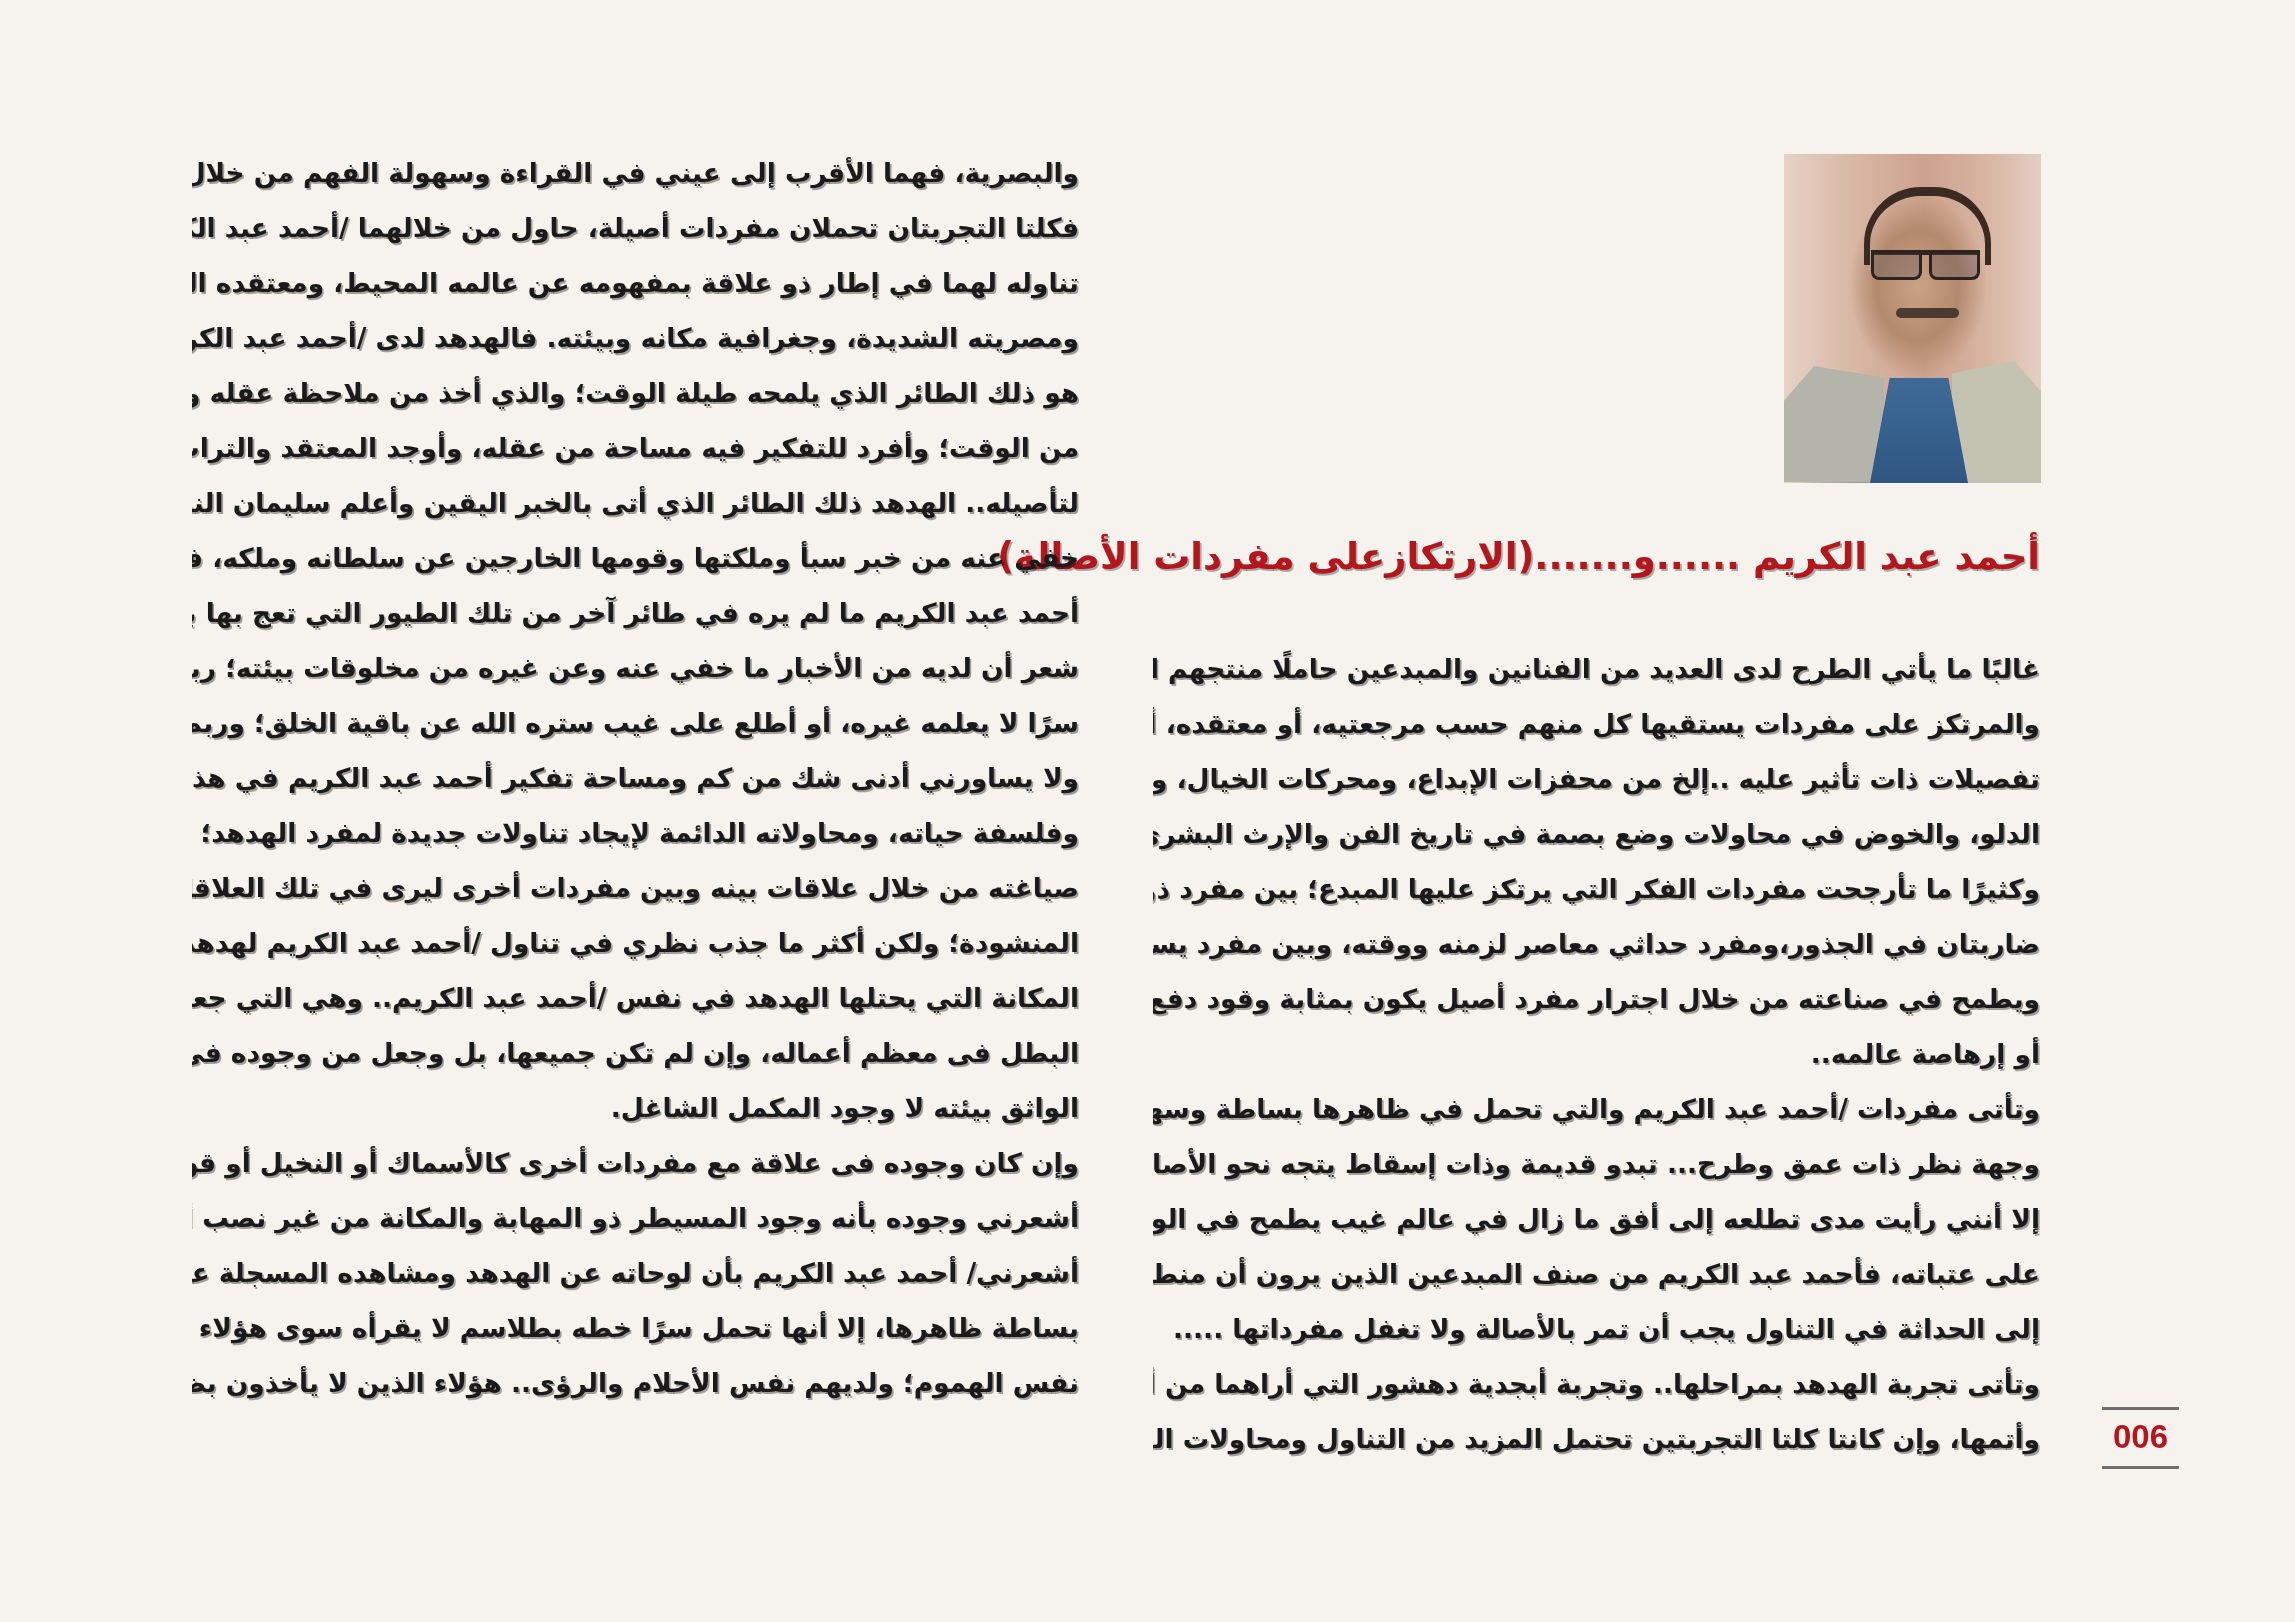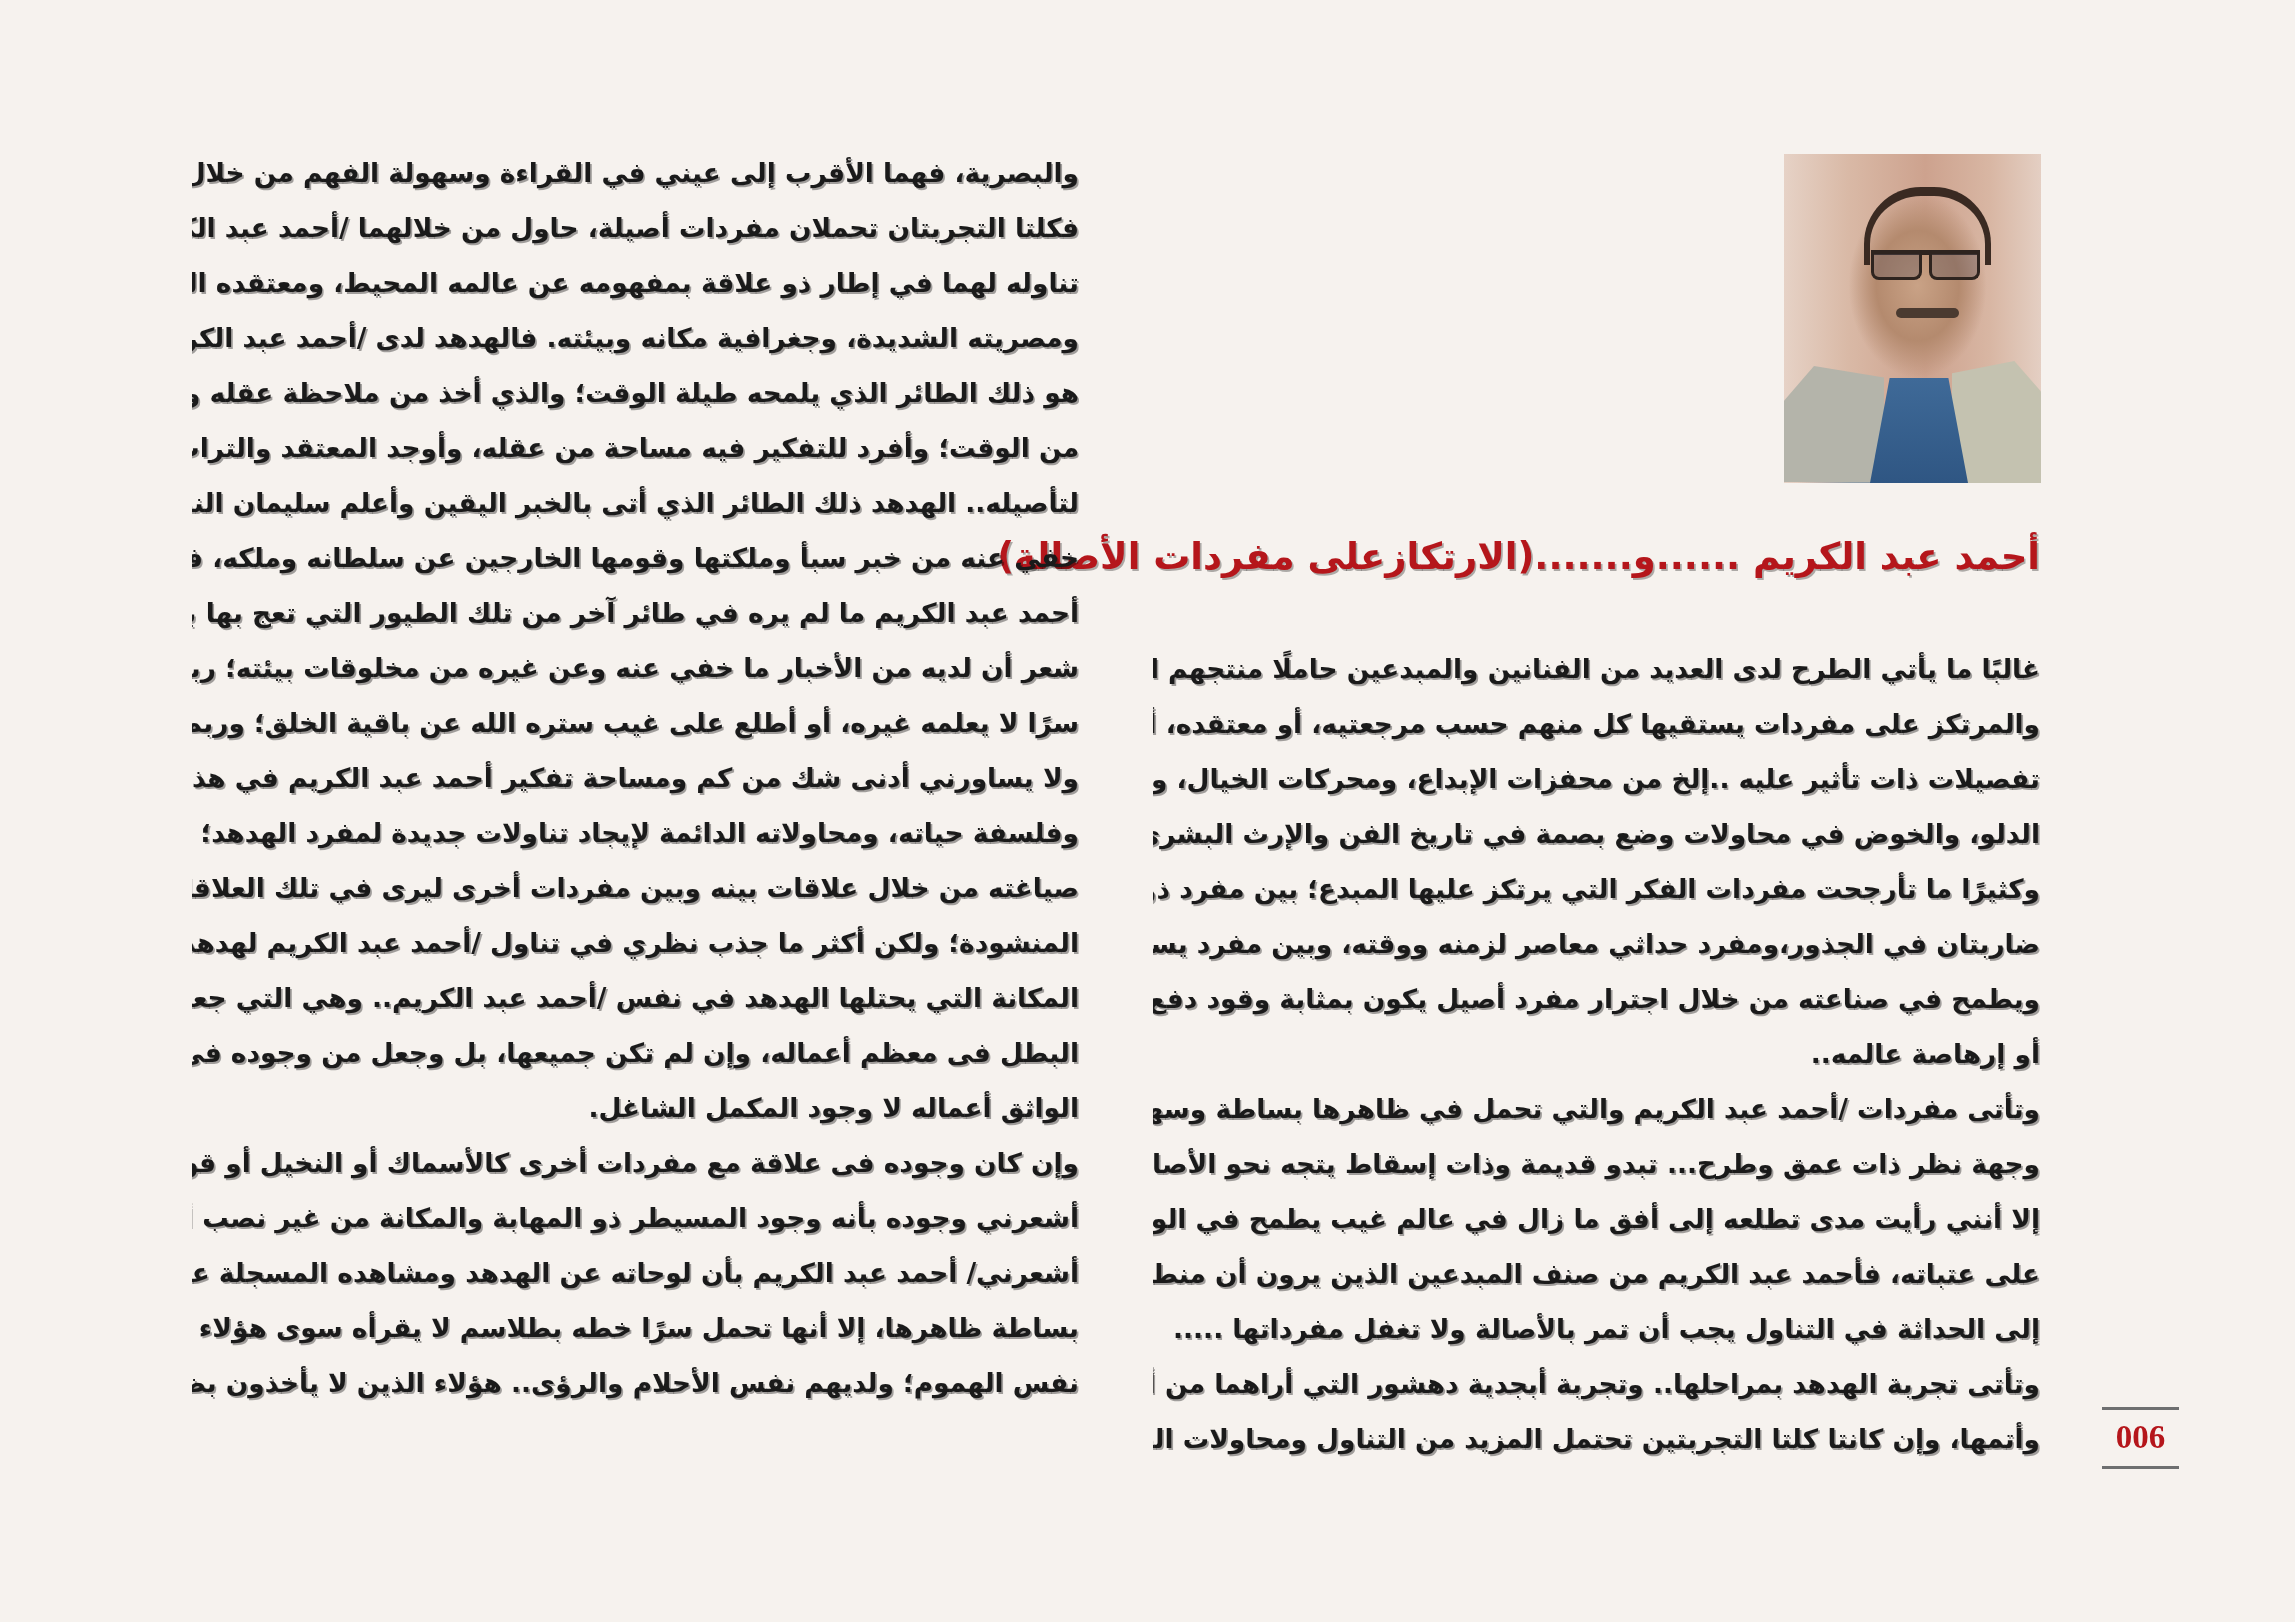--- a/index.html
+++ b/index.html
@@ -85,21 +85,21 @@
     position: absolute; left: 2102px; top: 1407px; width: 77px; height: 62px;
     text-align: center;
   }
   #page-number .bar {
     position: absolute; left: 0; width: 77px; height: 2.9px; background: #6e6f70;
   }
   #page-number .bar.top { top: 0; }
   #page-number .bar.bottom { bottom: 0; }
   #page-number .num {
     position: absolute; left: 0; right: 0; top: 10.3px;
-    font-family: Liberation Serif, serif; font-weight: bold;
+    font-family: Liberation Sans, sans-serif; font-weight: bold;
     font-size: 33px; color: #b5161b; line-height: 40px;
   }
 </style>
 </head>
 <body>
 
 <div id="photo">
   <div class="hair"></div>
   <div class="glasses"></div>
   <div class="mustache"></div>
@@ -139,21 +139,21 @@
   <span class="line">خفي عنه من خبر سبأ وملكتها وقومها الخارجين عن سلطانه وملكه، فربما رأى فيه</span>
   <span class="line">أحمد عبد الكريم ما لم يره في طائر آخر من تلك الطيور التي تعج بها بيئة محيطه، ربما</span>
   <span class="line">شعر أن لديه من الأخبار ما خفي عنه وعن غيره من مخلوقات بيئته؛ ربما شعر أنه يكتم</span>
   <span class="line">سرًا لا يعلمه غيره، أو أطلع على غيب ستره الله عن باقية الخلق؛ وربما رأى أنه سيأتيه</span>
   <span class="line">ولا يساورني أدنى شك من كم ومساحة تفكير أحمد عبد الكريم في هذا الطائر وسلوكه</span>
   <span class="line">وفلسفة حياته، ومحاولاته الدائمة لإيجاد تناولات جديدة لمفرد الهدهد؛ وكيفية</span>
   <span class="line">صياغته من خلال علاقات بينه وبين مفردات أخرى ليرى في تلك العلاقات ضالته</span>
   <span class="line">المنشودة؛ ولكن أكثر ما جذب نظري في تناول /أحمد عبد الكريم لهدهده، هي تلك</span>
   <span class="line">المكانة التي يحتلها الهدهد في نفس /أحمد عبد الكريم.. وهي التي جعلته ينزله فى منزلة</span>
   <span class="line">البطل فى معظم أعماله، وإن لم تكن جميعها، بل وجعل من وجوده فى مشهده وجود</span>
-  <span class="line last">الواثق أعماله لا وجود المكمل الشاغل.</span>
+  <span class="line last">الواثق بيئته لا وجود المكمل الشاغل.</span>
   <span class="line">وإن كان وجوده فى علاقة مع مفردات أخرى كالأسماك أو النخيل أو قوارب النهر قد</span>
   <span class="line">أشعرني وجوده بأنه وجود المسيطر ذو المهابة والمكانة من غير نصب أو تعب.. لقد</span>
   <span class="line">أشعرني/ أحمد عبد الكريم بأن لوحاته عن الهدهد ومشاهده المسجلة عنه رغم</span>
   <span class="line">بساطة ظاهرها، إلا أنها تحمل سرًا خطه بطلاسم لا يقرأه سوى هؤلاء الذين يحملون</span>
   <span class="line">نفس الهموم؛ ولديهم نفس الأحلام والرؤى.. هؤلاء الذين لا يأخذون بظاهر المشهد..</span>
 </div>
 
 <div id="page-number">
   <div class="bar top"></div>
   <div class="num">006</div>

